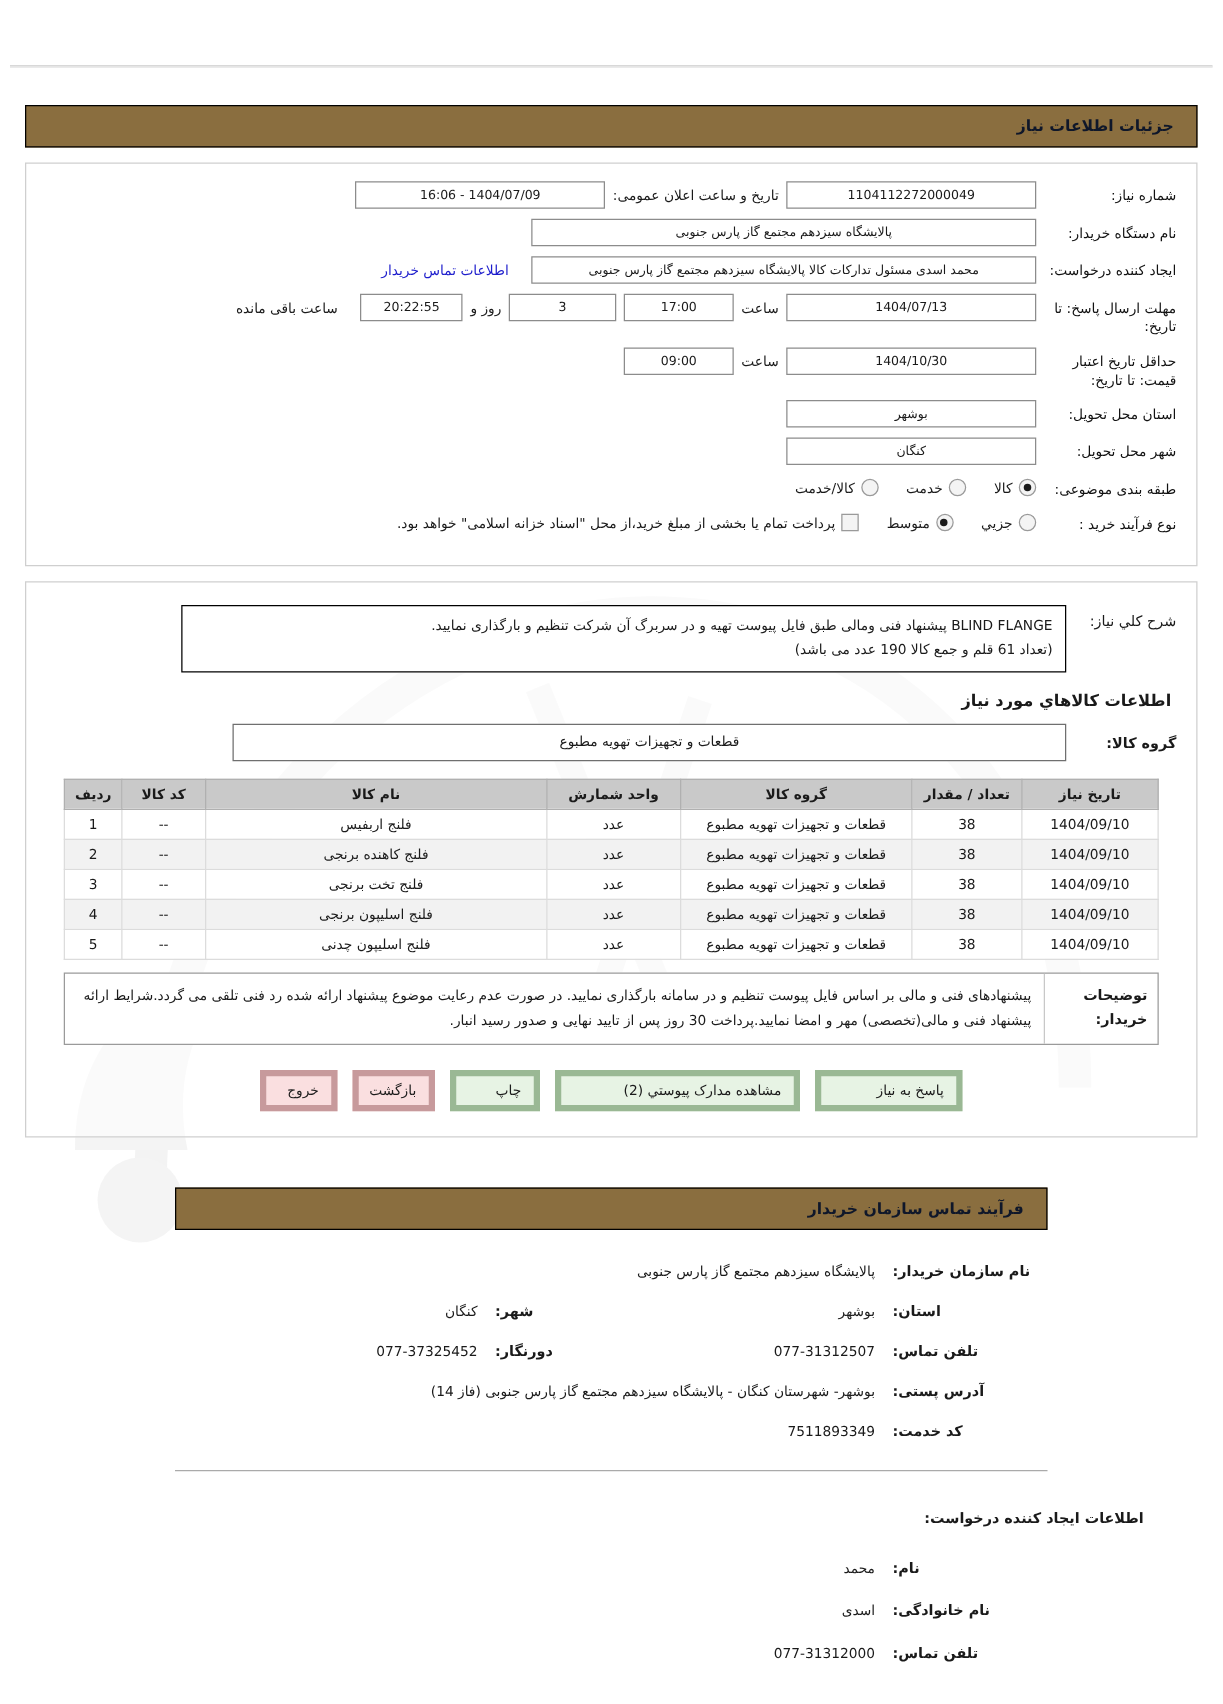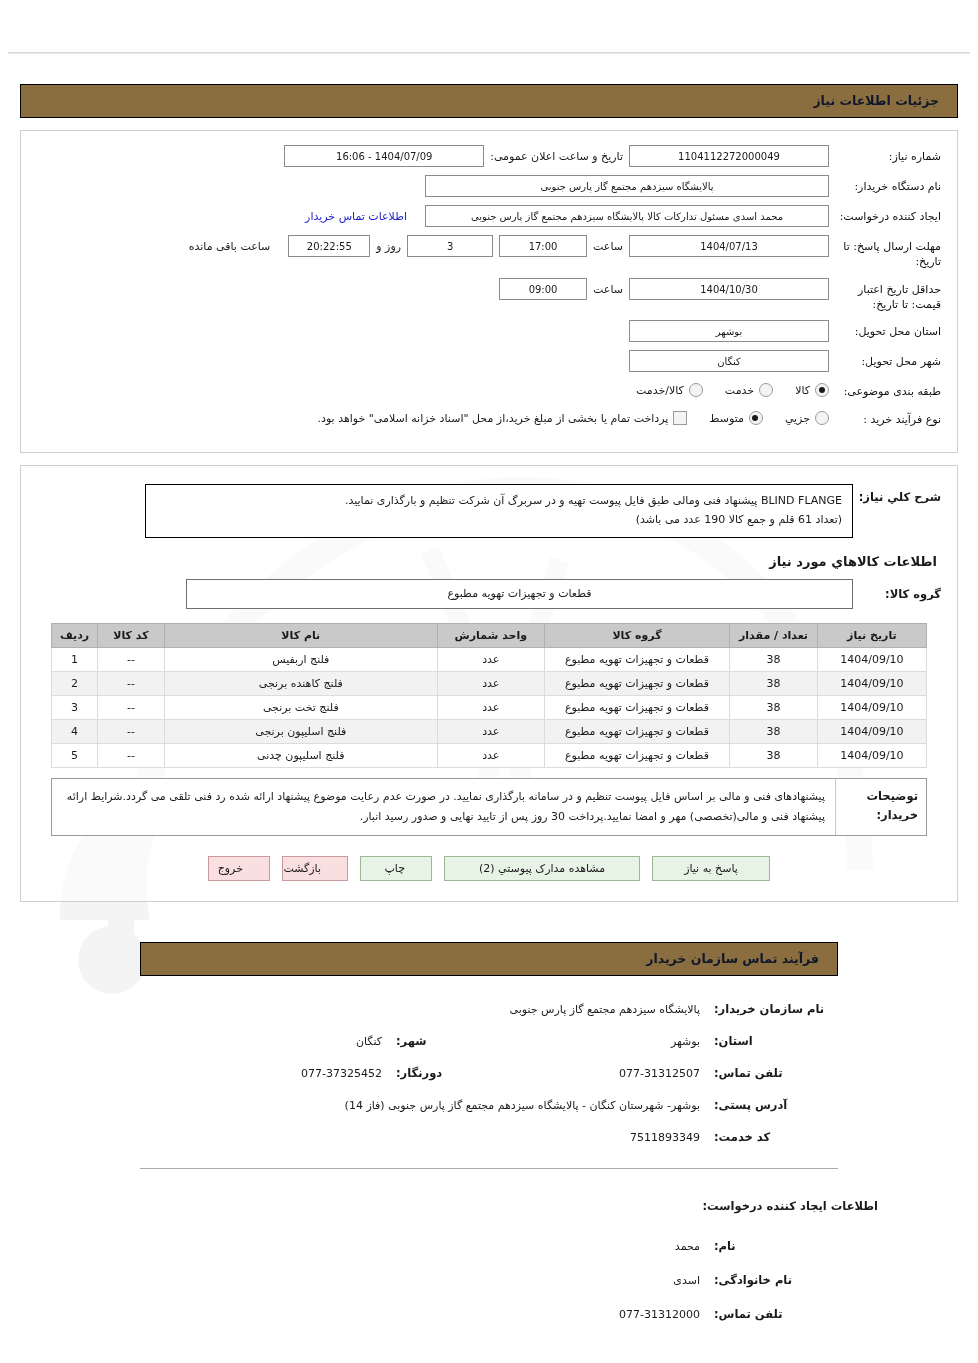--- a/index.html
+++ b/index.html
@@ -163,21 +163,21 @@
 
   
   .desc-row {
     display: flex;
     align-items: flex-start;
     margin: 4px 0 0 0;
   }
   .desc-label {
     width: 88px;
     flex: 0 0 88px;
-    font-weight: bold;
+    font-weight: normal;
     font-size: 11.5px;
     text-align: right;
     padding-top: 6px;
   }
   .desc-box {
     flex: 1;
     border: 1px solid #000;
     background: #fff;
     padding: 6px 10px 7px 10px;
     font-size: 11px;
@@ -277,25 +277,24 @@
   
   .btnbar {
     display: flex;
     justify-content: center;
     gap: 12px;
     margin: 20px 0 0 0;
     padding-bottom: 4px;
     direction: rtl;
   }
   .btn {
-    border: 1px solid #be185d;
-    font-size: 11px;
-    padding: 5px 26px;
+    border: 5px solid #be185d;
+    font-size: 11px;
+    padding: 5px 10px;
     min-width: 52px;
-    text-align: center;
     cursor: pointer;
     box-sizing: border-box;
     white-space: nowrap;
   }
   .btn.green { background: #e7f3e4; border-color: #9ab894; }
   .btn.red   { background: #fadfe0; border-color: #c79a9c; }
   .btn-answer { width: 118px; }
   .btn-docs   { width: 196px; }
   .btn-print  { width: 72px; }
   .btn-back   { width: 66px; }
@@ -331,21 +330,21 @@
 
   .divider {
     border-top: 1px solid #aaaaaa;
     margin: 24px 140px 0 140px;
   }
 
   .req-title {
     font-weight: bold;
     font-size: 11.5px;
     text-align: right;
-    margin: 30px 100px 26px 140px;
+    margin: 30px 63px 26px 140px;
   }
   .req-body { margin: 0 140px 0 140px; }
   .req-row {
     display: flex;
     align-items: baseline;
     margin-bottom: 20px;
   }
   .rk {
     font-weight: bold;
     font-size: 11.5px;

